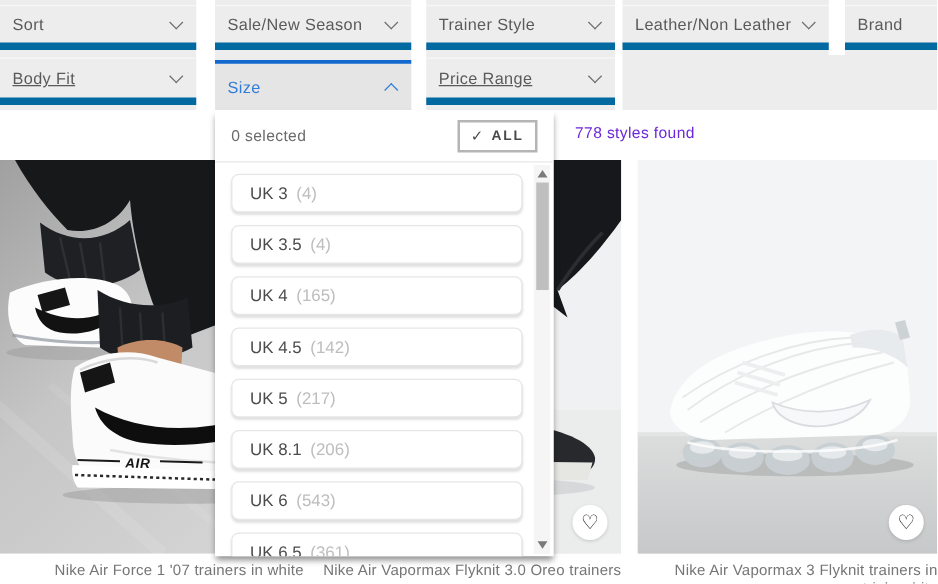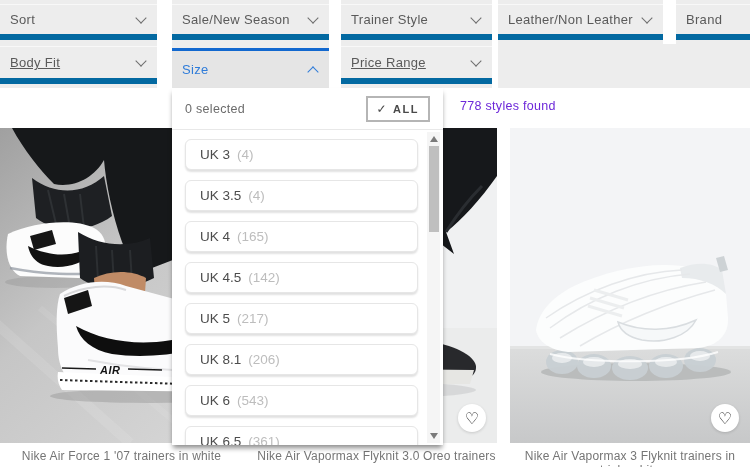--- a/index.html
+++ b/index.html
@@ -24,21 +24,21 @@
         border-top:3px solid #1268cf;box-sizing:border-box;display:flex;align-items:center;
         justify-content:space-between;padding:0 12px 0 10px;font-size:13px;letter-spacing:.3px;
         color:#2f7cd9;z-index:5;cursor:pointer;gap:40px;}
   .chev.up{transform:rotate(225deg);border-color:#2f7cd9;margin-top:4px;}
   
   .results-count{position:absolute;left:460px;top:99px;font-size:12.5px;color:#6d28d9;letter-spacing:.3px;}
   
   .card{position:absolute;top:128px;}
   .card.c1{left:0;width:243px;} .card.c2{left:256px;width:241px;} .card.c3{left:510px;width:240px;}
   .card svg{display:block;}
-  .caption{margin-top:6px;text-align:center;font-size:12px;color:#757575;letter-spacing:.2px;}
+  .caption{margin-top:6px;text-align:right;font-size:12px;color:#757575;letter-spacing:.2px;}
   .heart-btn{position:absolute;right:11px;top:276px;width:28px;height:28px;border-radius:50%;
         background:#fff;display:flex;align-items:center;justify-content:center;font-size:16px;
         color:#222;box-shadow:0 1px 3px rgba(0,0,0,.15);cursor:pointer;}
   
   .size-panel{position:absolute;left:172px;top:88px;width:271px;height:357px;background:#fff;
         z-index:10;box-shadow:0 4px 5px -1px rgba(0,0,0,.45);box-sizing:border-box;}
   .panel-header{height:42px;display:flex;align-items:center;justify-content:space-between;
         padding:0 13px;box-sizing:border-box;border-bottom:1px solid #e8e8e8;}
   .sel-count{font-size:12.5px;color:#6b6b6b;letter-spacing:.3px;}
   .all-btn{border:2px solid #b5b5b5;background:#fff;padding:4px 9px;font-size:11px;font-weight:bold;

